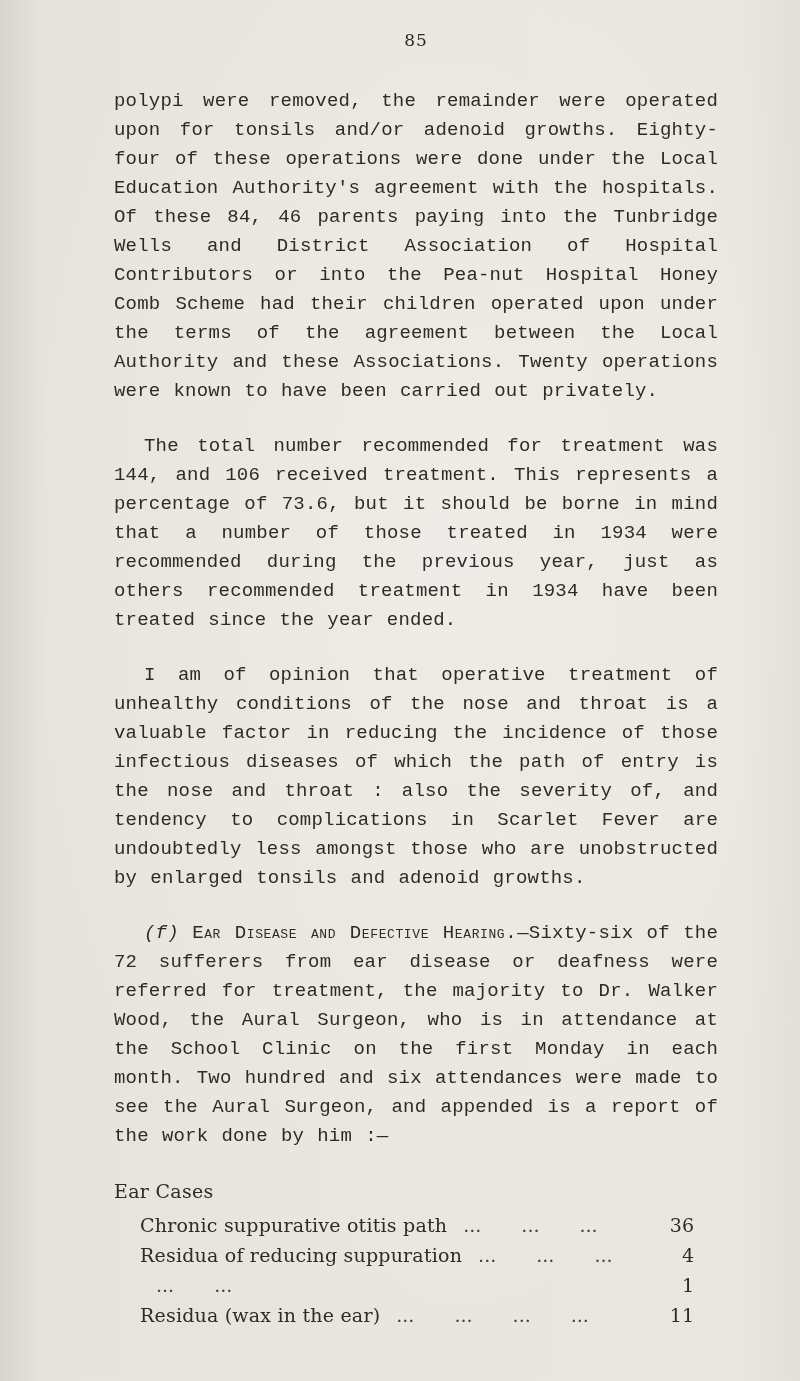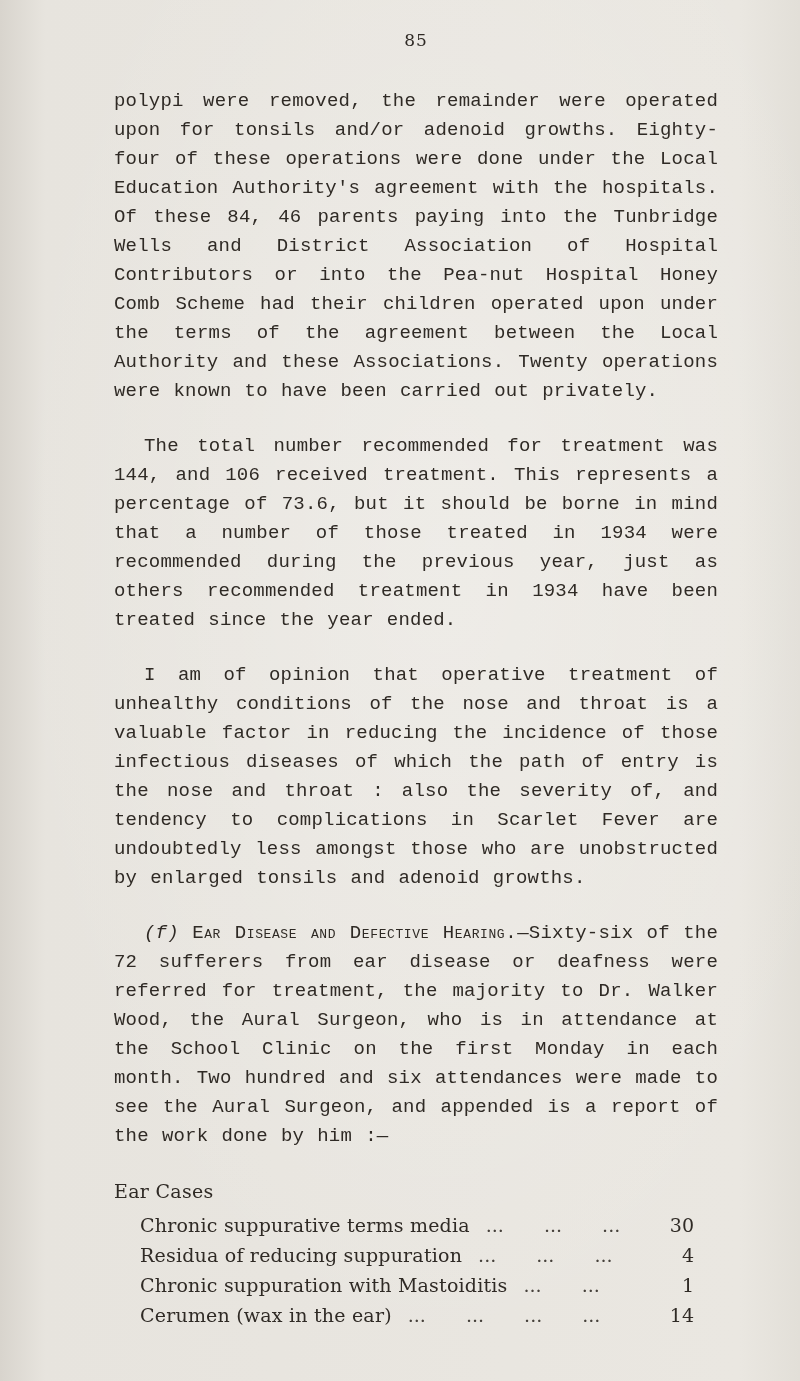--- a/index.html
+++ b/index.html
@@ -90,38 +90,37 @@
 
   <p class="para">I am of opinion that operative treatment of unhealthy conditions of the nose and throat is a valuable factor in reducing the incidence of those infectious diseases of which the path of entry is the nose and throat : also the severity of, and tendency to complications in Scarlet Fever are undoubtedly less amongst those who are unobstructed by enlarged tonsils and adenoid growths.</p>
 
   <p class="para"><span class="italic">(f) </span><span class="smallcaps">Ear Disease and Defective Hearing.</span><span>—Sixty-six of the 72 sufferers from ear disease or deafness were referred for treatment, the majority to Dr. Walker Wood, the Aural Surgeon, who is in attendance at the School Clinic on the first Monday in each month. Two hundred and six attendances were made to see the Aural Surgeon, and appended is a report of the work done by him :—</span></p>
 
   <div class="ear-table">
 
     <div class="table-title">Ear Cases</div>
 
     <div class="table-row">
-      <span class="row-label">Chronic suppurative terms media</span>
+      <span class="row-label">Chronic suppurative otitis path</span>
       <span class="row-dots">... ... ...</span>
-      <span class="row-value">30</span>
+      <span class="row-value">36</span>
     </div>
 
     <div class="table-row">
       <span class="row-label">Residua of reducing suppuration</span>
       <span class="row-dots">... ... ...</span>
       <span class="row-value">4</span>
     </div>
 
     <div class="table-row">
-      <span class="row-label">Chronic suppuration with Mastoiditis</span>
       <span class="row-dots">... ...</span>
       <span class="row-value">1</span>
     </div>
 
     <div class="table-row">
-      <span class="row-label">Cerumen (wax in the ear)</span>
+      <span class="row-label">Residua (wax in the ear)</span>
       <span class="row-dots">... ... ... ...</span>
-      <span class="row-value">14</span>
+      <span class="row-value">11</span>
     </div>
 
   </div>
 
 </div>
 
 </body></html>

